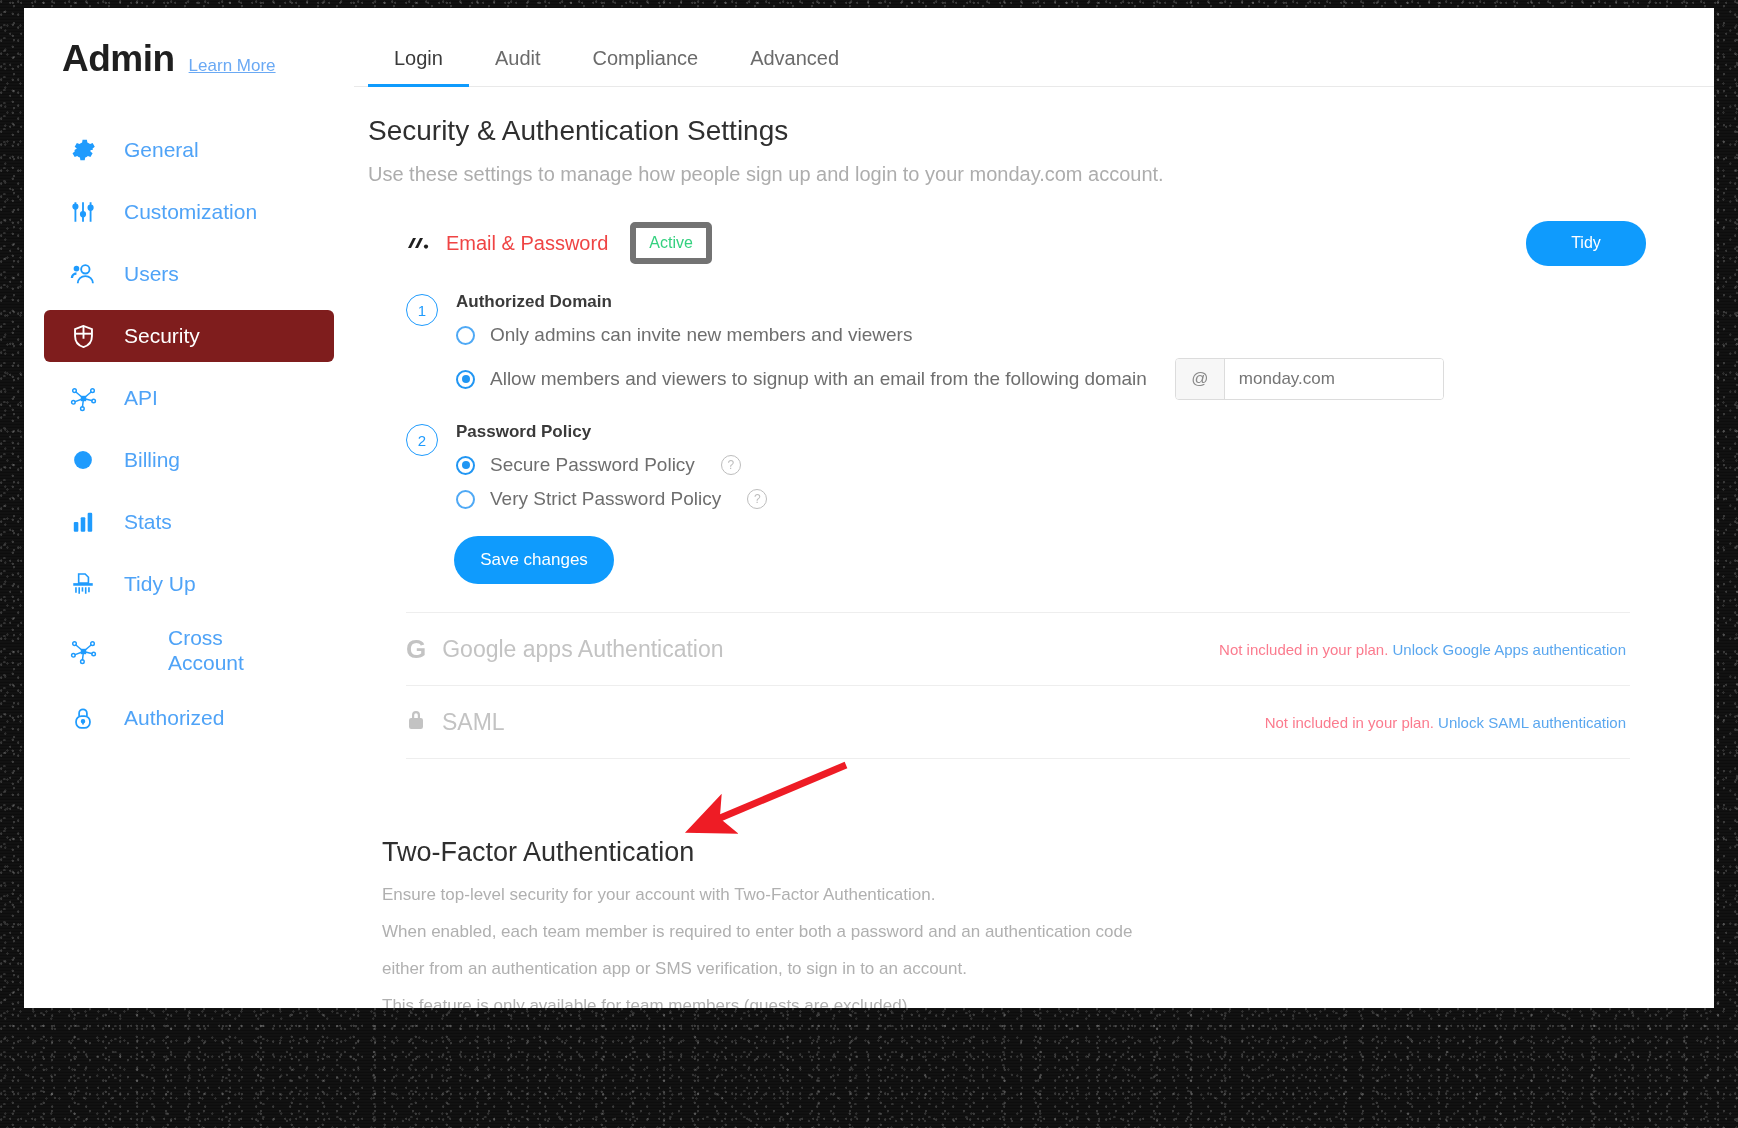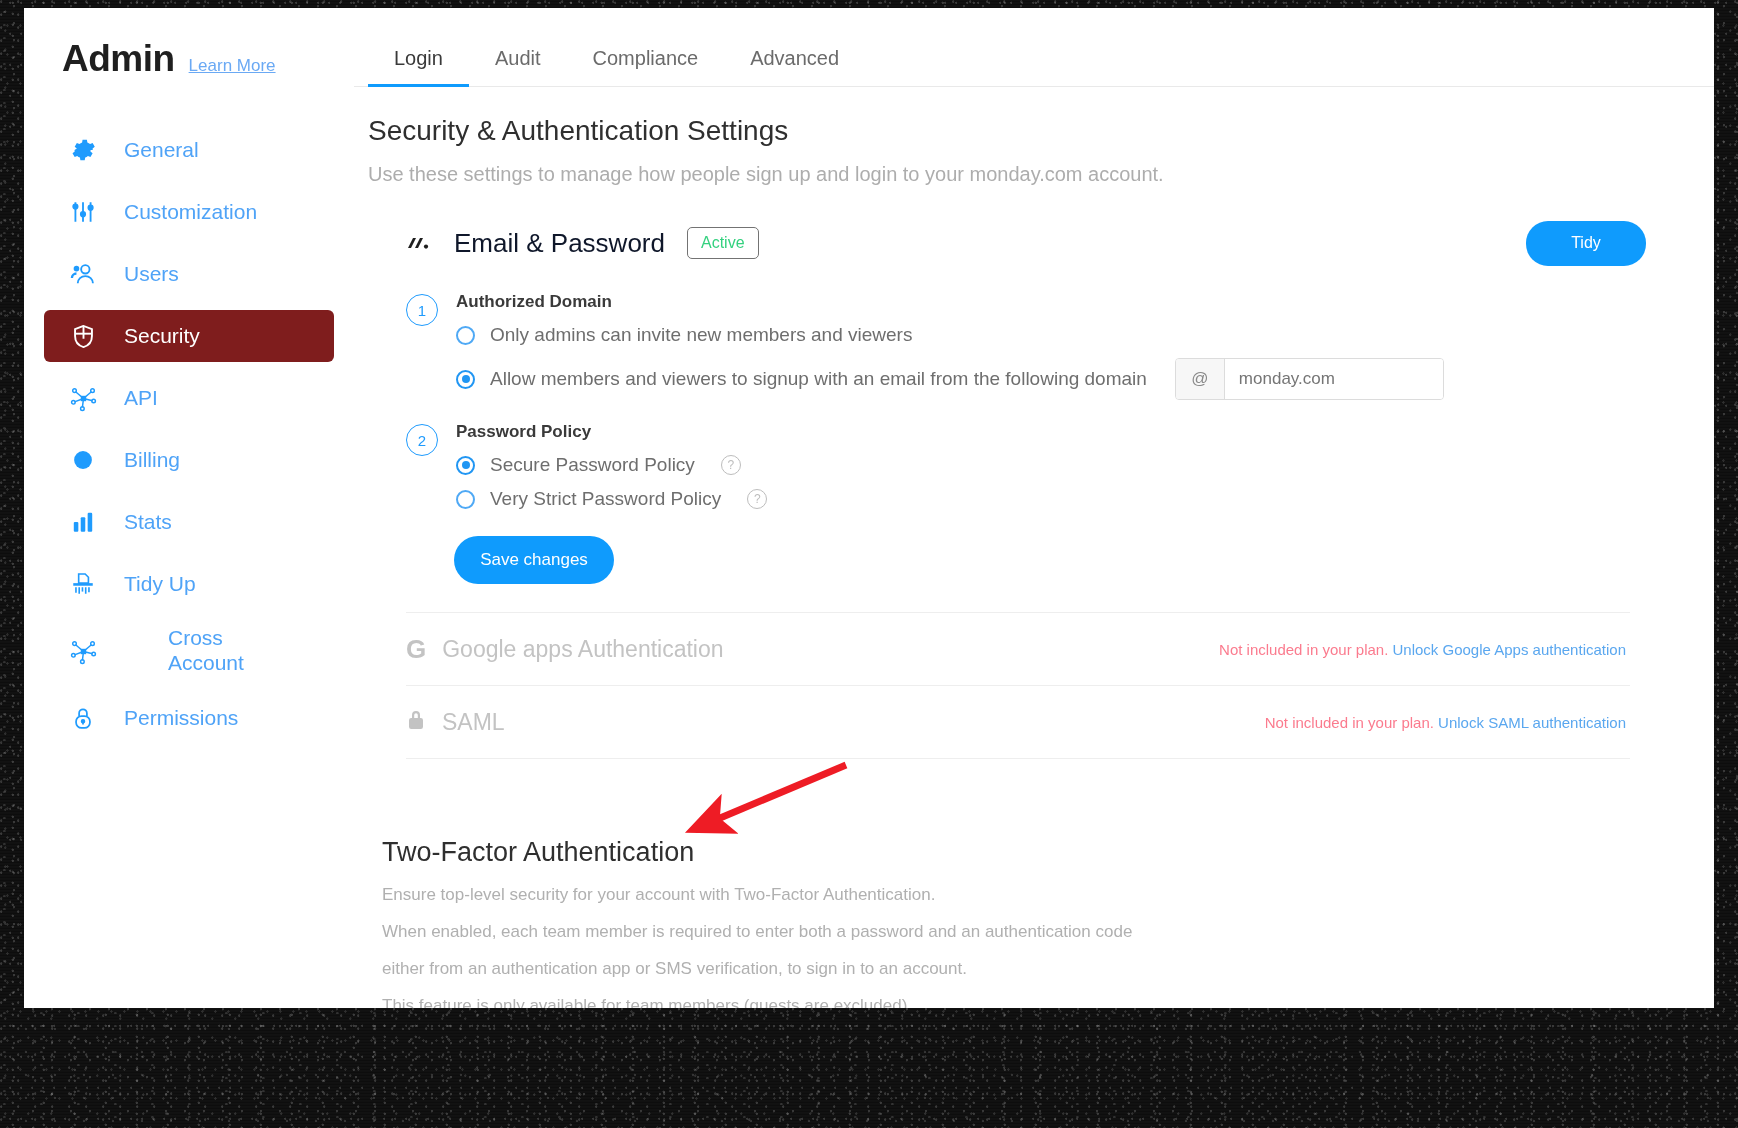--- a/index.html
+++ b/index.html
@@ -165,27 +165,27 @@
     min-height: 54px;
   }
   .prov-logo {
     width: 26px;
     display: flex;
     align-items: center;
     color: #1f1f1f;
     font-weight: bold;
   }
   .prov-name {
-    font-size: 26px;
-    color: #0f172a;
-    margin-left: 22px;
+    font-size: 20px;
+    color: #ef4444;
+    margin-left: 14px;
   }
   .badge-active {
     margin-left: 22px;
-    border: 1px solid #737373;
+    border: 6px solid #737373;
     color: #34d17f;
     border-radius: 5px;
     padding: 7px 13px;
     font-size: 16px;
     line-height: 1;
   }
   .close-btn {
     margin-left: auto;
     background: #0f9bfd;
     color: #fff;
@@ -473,21 +473,21 @@
 
       <div class="nav-item">
         <span class="nav-icon">
           <svg width="26" height="26" viewBox="0 0 24 24" fill="none" stroke="currentColor" stroke-width="1.6">
             <rect x="5.6" y="10.2" width="12.8" height="11" rx="5"></rect>
             <path d="M8.4 10.2V7.6a3.6 3.6 0 017.2 0v2.6"></path>
             <circle cx="12" cy="15" r="1.3" fill="currentColor"></circle>
             <line x1="12" y1="15.6" x2="12" y2="18"></line>
           </svg>
         </span>
-        <span class="nav-label">Permissions</span>
+        <span class="nav-label">Authorized</span>
       </div>
 
     </nav>
   </aside>
 
   <section class="main">
 
     <div class="tabs">
       <div class="tab active">Login</div>
       <div class="tab">Audit</div>

